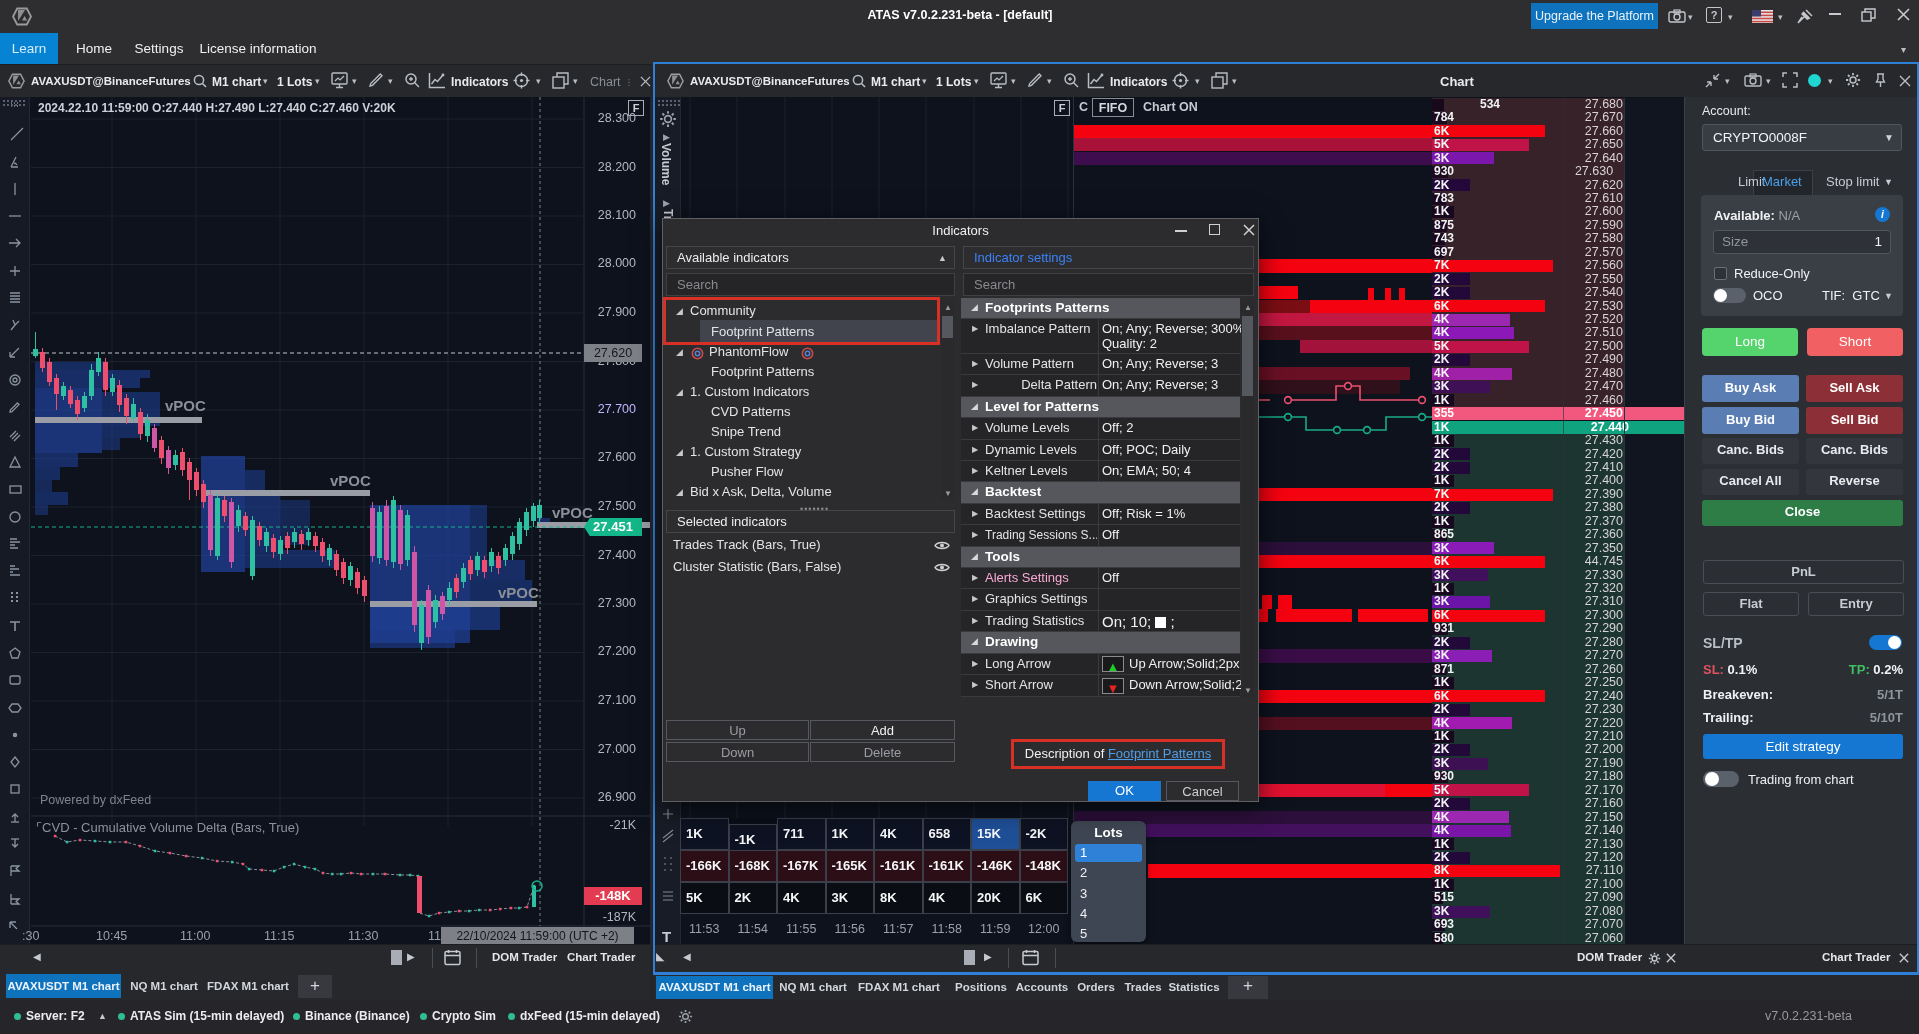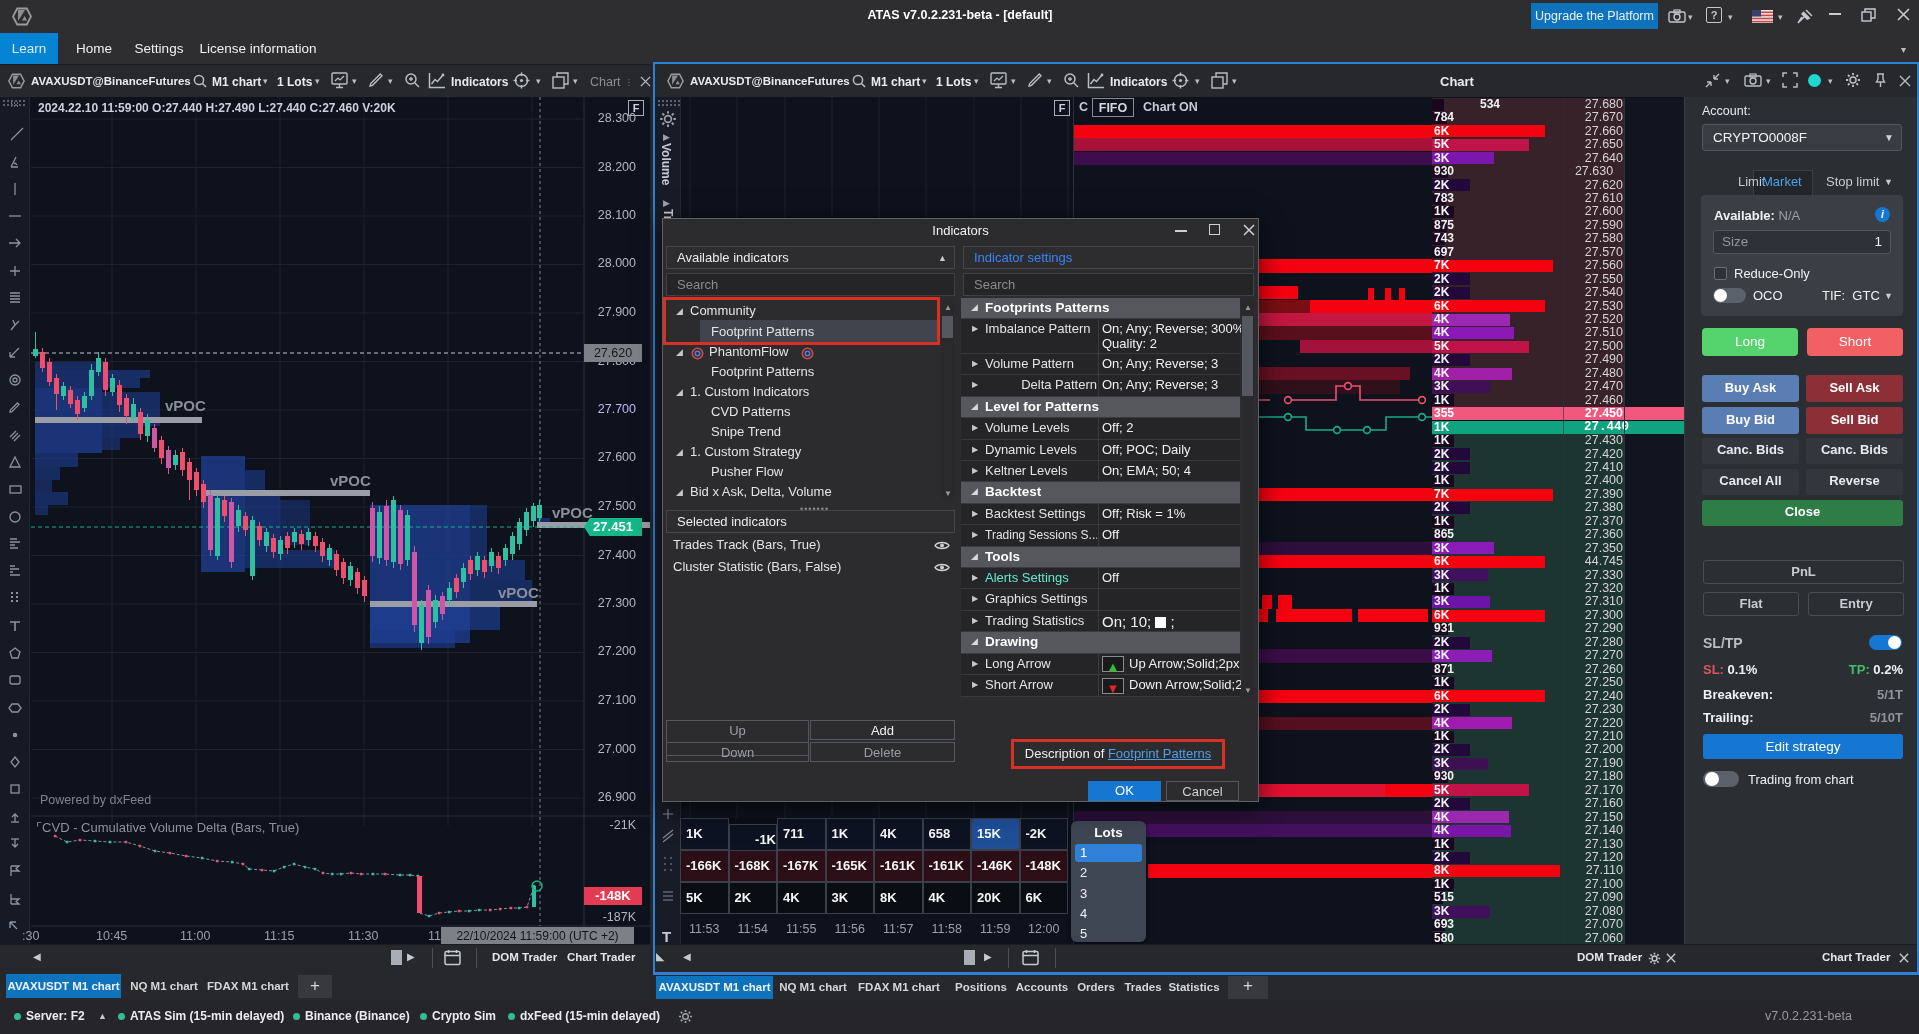--- a/index.html
+++ b/index.html
@@ -696,21 +696,21 @@
 <div class="abs" style="left:1434px;top:380.2px;color:#f2f3f5;font-size:12px;font-weight:bold;line-height:13.4px;">3K</div>
 <div class="abs" style="left:1565px;top:380.2px;width:58px;text-align:right;color:#d8d4d6;font-size:12.5px;line-height:13.4px;">27.470</div>
 <div class="abs" style="left:1432px;top:394.4px;width:22px;height:12.0px;background:#17081f;"></div>
 <div class="abs" style="left:1434px;top:393.7px;color:#f2f3f5;font-size:12px;font-weight:bold;line-height:13.4px;">1K</div>
 <div class="abs" style="left:1565px;top:393.7px;width:58px;text-align:right;color:#d8d4d6;font-size:12.5px;line-height:13.4px;">27.460</div>
 <div class="abs" style="left:1432px;top:407.1px;width:252px;height:13.4px;background:#f2577d;"></div>
 <div class="abs" style="left:1434px;top:407.1px;color:#fff;font-size:12px;font-weight:bold;line-height:13.4px;">355</div>
 <div class="abs" style="left:1565px;top:407.1px;width:58px;text-align:right;color:#fff;font-size:12.5px;font-weight:bold;line-height:13.4px;">27.450</div>
 <div class="abs" style="left:1432px;top:420.6px;width:252px;height:13.4px;background:#10a380;"></div>
 <div class="abs" style="left:1434px;top:420.6px;color:#fff;font-size:12px;font-weight:bold;line-height:13.4px;">1K</div>
-<div class="abs" style="left:1565px;top:420.6px;width:64px;text-align:right;color:#fff;font-size:12.5px;font-weight:bold;line-height:13.4px;font-family:Liberation Mono, monospace;">27.440</div>
+<div class="abs" style="left:1565px;top:420.6px;width:64px;text-align:right;color:#fff;font-size:12.5px;font-weight:bold;line-height:13.4px;">27.440</div>
 <div class="abs" style="left:1432px;top:434.8px;width:22px;height:12.0px;background:#17081f;"></div>
 <div class="abs" style="left:1434px;top:434.1px;color:#f2f3f5;font-size:12px;font-weight:bold;line-height:13.4px;">1K</div>
 <div class="abs" style="left:1565px;top:434.1px;width:58px;text-align:right;color:#d8d4d6;font-size:12.5px;line-height:13.4px;">27.430</div>
 <div class="abs" style="left:1432px;top:448.2px;width:38px;height:12.0px;background:#22093a;"></div>
 <div class="abs" style="left:1434px;top:447.5px;color:#f2f3f5;font-size:12px;font-weight:bold;line-height:13.4px;">2K</div>
 <div class="abs" style="left:1565px;top:447.5px;width:58px;text-align:right;color:#d8d4d6;font-size:12.5px;line-height:13.4px;">27.420</div>
 <div class="abs" style="left:1432px;top:461.6px;width:38px;height:12.0px;background:#22093a;"></div>
 <div class="abs" style="left:1434px;top:460.9px;color:#f2f3f5;font-size:12px;font-weight:bold;line-height:13.4px;">2K</div>
 <div class="abs" style="left:1565px;top:460.9px;width:58px;text-align:right;color:#d8d4d6;font-size:12.5px;line-height:13.4px;">27.410</div>
 <div class="abs" style="left:1432px;top:475.1px;width:22px;height:12.0px;background:#17081f;"></div>
@@ -861,21 +861,21 @@
     <circle cx="29" cy="37" r="3.4" fill="#0d121d" stroke="#18ab85" stroke-width="1.6"></circle>
     <circle cx="78" cy="50" r="3.4" fill="#0d121d" stroke="#18ab85" stroke-width="1.6"></circle>
     <circle cx="108" cy="50" r="3.4" fill="#0d121d" stroke="#18ab85" stroke-width="1.6"></circle>
     <circle cx="163" cy="37" r="3.4" fill="#0d121d" stroke="#18ab85" stroke-width="1.6"></circle>
   </svg>
 <div class="abs" style="left:680px;top:818px;width:388px;height:96px;background:#0a0e18;"></div>
 <div class="abs" style="left:680.0px;top:818px;width:48.5px;height:32px;background:#0d1322;border:1px solid #3a3f49;color:#f5f6f8;font-size:13px;font-weight:bold;line-height:30px;padding-left:5px;">1K</div>
 <div class="abs" style="left:680.0px;top:850px;width:48.5px;height:32px;background:#2c0e16;border:1px solid #3a3f49;color:#f5f6f8;font-size:13px;font-weight:bold;line-height:30px;padding-left:5px;">-166K</div>
 <div class="abs" style="left:680.0px;top:882px;width:48.5px;height:32px;background:#0a0d14;border:1px solid #3a3f49;color:#f5f6f8;font-size:13px;font-weight:bold;line-height:30px;padding-left:5px;">5K</div>
 <div class="abs" style="left:680.0px;top:914px;width:48.5px;height:30px;color:#9aa0aa;font-size:12.5px;text-align:center;line-height:30px;">11:53</div>
-<div class="abs" style="left:728.5px;top:824px;width:48.5px;height:32px;background:#0d1322;border:1px solid #3a3f49;color:#f5f6f8;font-size:13px;font-weight:bold;line-height:30px;padding-left:5px;text-align:right;">-1K</div>
+<div class="abs" style="left:728.5px;top:824px;width:48.5px;height:32px;background:#0d1322;border:1px solid #3a3f49;color:#f5f6f8;font-size:13px;font-weight:bold;line-height:30px;padding-left:5px;">-1K</div>
 <div class="abs" style="left:728.5px;top:850px;width:48.5px;height:32px;background:#2c0e16;border:1px solid #3a3f49;color:#f5f6f8;font-size:13px;font-weight:bold;line-height:30px;padding-left:5px;">-168K</div>
 <div class="abs" style="left:728.5px;top:882px;width:48.5px;height:32px;background:#0a0d14;border:1px solid #3a3f49;color:#f5f6f8;font-size:13px;font-weight:bold;line-height:30px;padding-left:5px;">2K</div>
 <div class="abs" style="left:728.5px;top:914px;width:48.5px;height:30px;color:#9aa0aa;font-size:12.5px;text-align:center;line-height:30px;">11:54</div>
 <div class="abs" style="left:777.0px;top:818px;width:48.5px;height:32px;background:#0d1322;border:1px solid #3a3f49;color:#f5f6f8;font-size:13px;font-weight:bold;line-height:30px;padding-left:5px;">711</div>
 <div class="abs" style="left:777.0px;top:850px;width:48.5px;height:32px;background:#2c0e16;border:1px solid #3a3f49;color:#f5f6f8;font-size:13px;font-weight:bold;line-height:30px;padding-left:5px;">-167K</div>
 <div class="abs" style="left:777.0px;top:882px;width:48.5px;height:32px;background:#0a0d14;border:1px solid #3a3f49;color:#f5f6f8;font-size:13px;font-weight:bold;line-height:30px;padding-left:5px;">4K</div>
 <div class="abs" style="left:777.0px;top:914px;width:48.5px;height:30px;color:#9aa0aa;font-size:12.5px;text-align:center;line-height:30px;">11:55</div>
 <div class="abs" style="left:825.5px;top:818px;width:48.5px;height:32px;background:#0d1322;border:1px solid #3a3f49;color:#f5f6f8;font-size:13px;font-weight:bold;line-height:30px;padding-left:5px;">1K</div>
 <div class="abs" style="left:825.5px;top:850px;width:48.5px;height:32px;background:#2c0e16;border:1px solid #3a3f49;color:#f5f6f8;font-size:13px;font-weight:bold;line-height:30px;padding-left:5px;">-165K</div>
 <div class="abs" style="left:825.5px;top:882px;width:48.5px;height:32px;background:#0a0d14;border:1px solid #3a3f49;color:#f5f6f8;font-size:13px;font-weight:bold;line-height:30px;padding-left:5px;">3K</div>
@@ -1032,21 +1032,21 @@
 <div class="abs" style="left:673px;top:537px;color:#e4e4e6;font-size:13px;">Trades Track (Bars, True)</div>
 <div class="abs" style="left:673px;top:559px;color:#e4e4e6;font-size:13px;">Cluster Statistic (Bars, False)</div>
 <svg class="abs" style="left:934px;top:540px" width="16" height="11" viewBox="0 0 16 11">
     <path d="M1 5.5 C4 1.5 12 1.5 15 5.5 C12 9.5 4 9.5 1 5.5 Z" fill="none" stroke="#cfcfd3" stroke-width="1.3"></path>
     <circle cx="8" cy="5.5" r="2" fill="#cfcfd3"></circle>
   </svg>
 <svg class="abs" style="left:934px;top:562px" width="16" height="11" viewBox="0 0 16 11">
     <path d="M1 5.5 C4 1.5 12 1.5 15 5.5 C12 9.5 4 9.5 1 5.5 Z" fill="none" stroke="#cfcfd3" stroke-width="1.3"></path>
     <circle cx="8" cy="5.5" r="2" fill="#cfcfd3"></circle>
   </svg>
-<div class="abs" style="left:666px;top:720px;width:143px;height:36px;border:1px solid #55585e;color:#9a9da3;font-size:13px;text-align:center;line-height:19px;">Up</div>
+<div class="abs" style="left:666px;top:720px;width:143px;height:20px;border:1px solid #55585e;color:#9a9da3;font-size:13px;text-align:center;line-height:19px;">Up</div>
 <div class="abs" style="left:810px;top:720px;width:145px;height:20px;border:1px solid #55585e;color:#f0f0f2;font-size:13px;text-align:center;line-height:19px;">Add</div>
 <div class="abs" style="left:666px;top:742px;width:143px;height:20px;border:1px solid #55585e;color:#9a9da3;font-size:13px;text-align:center;line-height:19px;">Down</div>
 <div class="abs" style="left:810px;top:742px;width:145px;height:20px;border:1px solid #55585e;color:#9a9da3;font-size:13px;text-align:center;line-height:19px;">Delete</div>
 <div class="abs" style="left:963px;top:246px;width:291px;height:23px;background:#2d2d30;border:1px solid #46464a;color:#3b82f6;font-size:13px;line-height:21px;padding-left:10px;">Indicator settings</div>
 <div class="abs" style="left:963px;top:273px;width:291px;height:23px;background:#252528;border:1px solid #3f3f44;color:#8a8a8e;font-size:13px;line-height:21px;padding-left:10px;">Search</div>
 <div class="abs" style="left:961px;top:298.0px;width:279px;height:21.4px;background:#55575c;border-bottom:1px solid #3a3a3e;"></div>
 <div class="abs" style="left:971px;top:302.0px;color:#d8d8dc;font-size:9px;">◢</div>
 <div class="abs" style="left:985px;top:300.0px;color:#fff;font-size:13.5px;font-weight:bold;">Footprints Patterns</div>
 <div class="abs" style="left:961px;top:319.4px;width:279px;height:34.6px;background:#252528;border-bottom:1px solid #3a3a3e;"></div>
 <div class="abs" style="left:1098px;top:319.4px;width:1px;height:34.6px;background:#3a3a3e;"></div>
@@ -1094,21 +1094,21 @@
 <div class="abs" style="left:1098px;top:525.2px;width:1px;height:21.4px;background:#3a3a3e;"></div>
 <div class="abs" style="left:972px;top:530.2px;color:#c8c8cc;font-size:8px;">▶</div>
 <div class="abs" style="left:985px;top:527.2px;width:112px;overflow:hidden;white-space:nowrap;color:#e4e4e6;font-size:13px;"><span style="font-size:12px;">Trading Sessions S...</span></div>
 <div class="abs" style="left:1102px;top:527.2px;color:#f0f0f2;font-size:13px;">Off</div>
 <div class="abs" style="left:961px;top:546.6px;width:279px;height:21.4px;background:#55575c;border-bottom:1px solid #3a3a3e;"></div>
 <div class="abs" style="left:971px;top:550.6px;color:#d8d8dc;font-size:9px;">◢</div>
 <div class="abs" style="left:985px;top:548.6px;color:#fff;font-size:13.5px;font-weight:bold;">Tools</div>
 <div class="abs" style="left:961px;top:568.0px;width:279px;height:21.4px;background:#252528;border-bottom:1px solid #3a3a3e;"></div>
 <div class="abs" style="left:1098px;top:568.0px;width:1px;height:21.4px;background:#3a3a3e;"></div>
 <div class="abs" style="left:972px;top:573.0px;color:#c8c8cc;font-size:8px;">▶</div>
-<div class="abs" style="left:985px;top:570.0px;width:112px;overflow:hidden;white-space:nowrap;color:#5eead4;font-size:13px;">Alerts Settings</div>
+<div class="abs" style="left:985px;top:570.0px;width:112px;overflow:hidden;white-space:nowrap;color:#f9a8d4;font-size:13px;">Alerts Settings</div>
 <div class="abs" style="left:1102px;top:570.0px;color:#f0f0f2;font-size:13px;">Off</div>
 <div class="abs" style="left:961px;top:589.4px;width:279px;height:21.4px;background:#252528;border-bottom:1px solid #3a3a3e;"></div>
 <div class="abs" style="left:1098px;top:589.4px;width:1px;height:21.4px;background:#3a3a3e;"></div>
 <div class="abs" style="left:972px;top:594.4px;color:#c8c8cc;font-size:8px;">▶</div>
 <div class="abs" style="left:985px;top:591.4px;width:112px;overflow:hidden;white-space:nowrap;color:#e4e4e6;font-size:13px;">Graphics Settings</div>
 <div class="abs" style="left:961px;top:610.8px;width:279px;height:21.4px;background:#252528;border-bottom:1px solid #3a3a3e;"></div>
 <div class="abs" style="left:1098px;top:610.8px;width:1px;height:21.4px;background:#3a3a3e;"></div>
 <div class="abs" style="left:972px;top:615.8px;color:#c8c8cc;font-size:8px;">▶</div>
 <div class="abs" style="left:985px;top:612.8px;width:112px;overflow:hidden;white-space:nowrap;color:#e4e4e6;font-size:13px;">Trading Statistics</div>
 <div class="abs" style="left:1102px;top:612.8px;color:#f0f0f2;font-size:15px;">On; 10; <span style="display:inline-block;width:11px;height:11px;background:#fff;vertical-align:-1px;"></span> ;</div>

